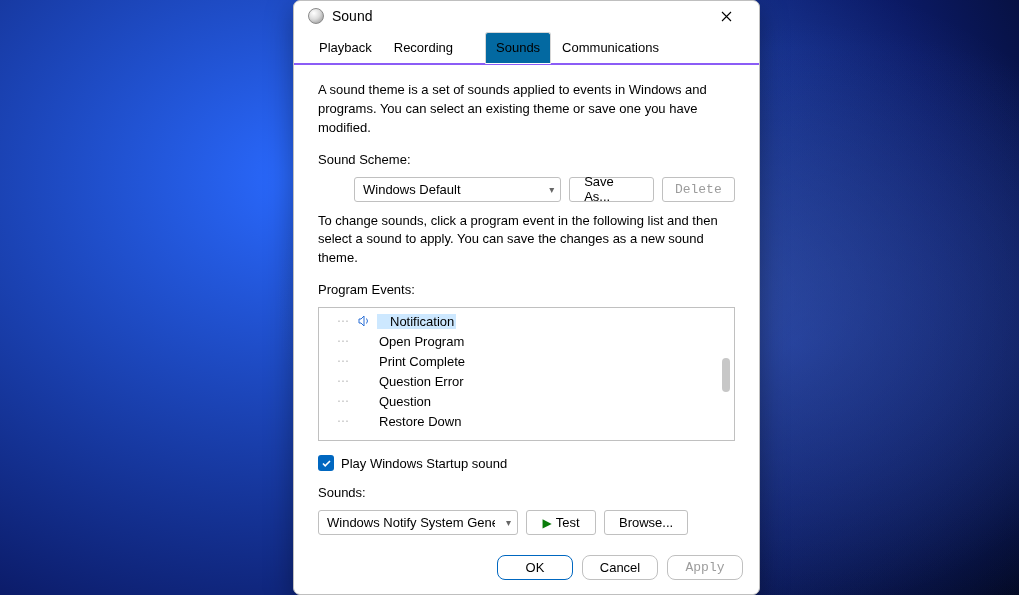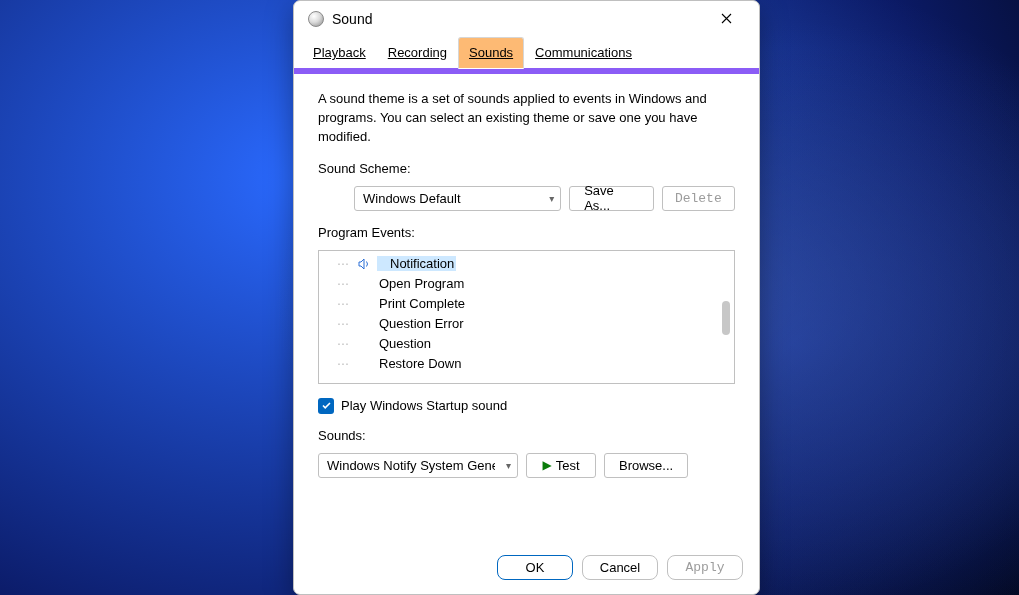--- a/index.html
+++ b/index.html
@@ -15,24 +15,24 @@
   .dialog {
     position:absolute; left:293px; top:0; width:467px; height:595px;
     background:#fff; border:1px solid #bfbfbf; border-radius:7px; box-shadow:0 8px 28px rgba(0,0,0,0.35);
     display:flex; flex-direction:column;
   }
   .titlebar { display:flex; align-items:center; height:35px; padding:0 10px 0 14px; }
   .titlebar .sysicon { width:16px; height:16px; margin-right:8px; border-radius:50%;
     background:radial-gradient(circle at 35% 30%, #fff 0%, #dcdcdc 45%, #8a8a8a 100%); border:1px solid #8a8a8a; }
   .titlebar .title { flex:1; font-size:14px; }
   .titlebar .close { width:45px; height:30px; display:flex; align-items:center; justify-content:center; font-size:15px; color:#000; border-radius:4px; cursor:default; }
-  .tabs { display:flex; padding:0 8px; border-bottom:6px solid #8b5cf6; gap:0;text-decoration:underline; }
+  .tabs { display:flex; padding:0 14px; border-bottom:2px solid #8b5cf6; gap:0; }
   .tab { padding:7px 10px 8px; border:1px solid transparent; border-bottom:none; position:relative; top:1px; background:#f0f0f0; margin-right:0; cursor:default; }
   .tab:first-child{ border-top-left-radius:3px; }
-  .tab.active { background:#fdba74; border-color:#d6d6d6; border-bottom:1px solid #fff; border-radius:3px 3px 0 0; z-index:2;}
+  .tab.active { background:#0369a1; border-color:#d6d6d6; border-bottom:1px solid #fff; border-radius:3px 3px 0 0; z-index:2;margin-left:21px;}
   .tab:not(.active){ border:1px solid transparent; background:transparent; }
   .content { padding:16px 24px 10px 24px; flex:1; display:flex; flex-direction:column; gap:10px; }
   .desc { line-height:1.45; }
   .label { margin-top:4px; }
   .row { display:flex; gap:8px; align-items:center;padding-left:36px; }
   .dropdown {
     height:25px; border:1px solid #c0c0c0; border-radius:3px; background:#fff;
     display:flex; align-items:center; justify-content:space-between; padding:0 6px 0 8px; cursor:default;
   }
   .dropdown .chev { font-size:10px; color:#666; margin-left:6px;}
@@ -85,20 +85,21 @@
     <div class="label">Sound Scheme:</div>
     <div class="row scheme-row">
       <div class="dropdown">
         <span>Windows Default</span>
         <span class="chev">▾</span>
       </div>
       <div class="btn">Save As...</div>
       <div class="btn disabled">Delete</div>
     </div>
 
+    <div class="desc">To change sounds, click a program event in the following list and then select a sound to apply. You can save the changes as a new sound theme.</div>
 
     <div class="label">Program Events:</div>
 
     <div class="listbox">
       <div class="listinner">
         <div class="li selected">
           <span class="dots">⋯</span>
           <span class="icon">
             <svg width="13" height="12" viewBox="0 0 13 12">
                 <path d="M1 4h2l3-3v10l-3-3H1z" fill="none" stroke="#2a6fd6" stroke-width="1"></path>

